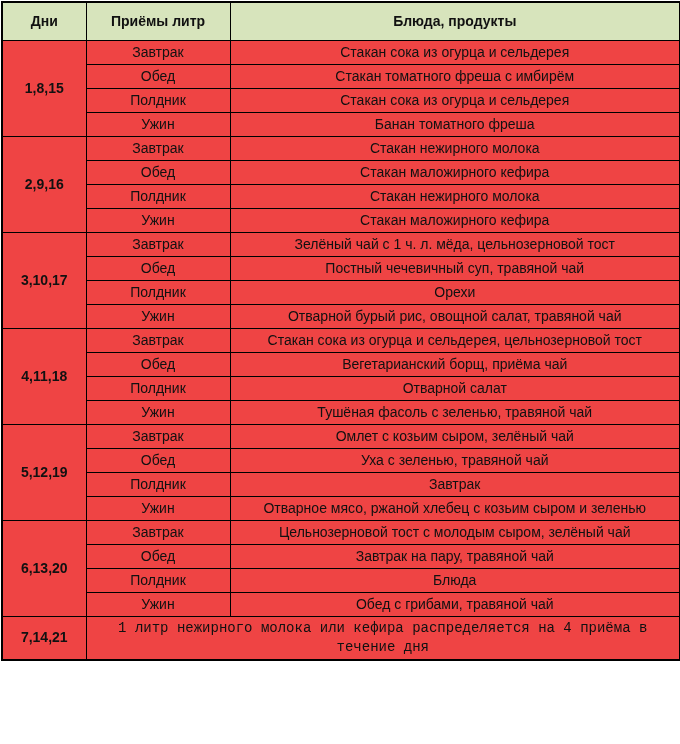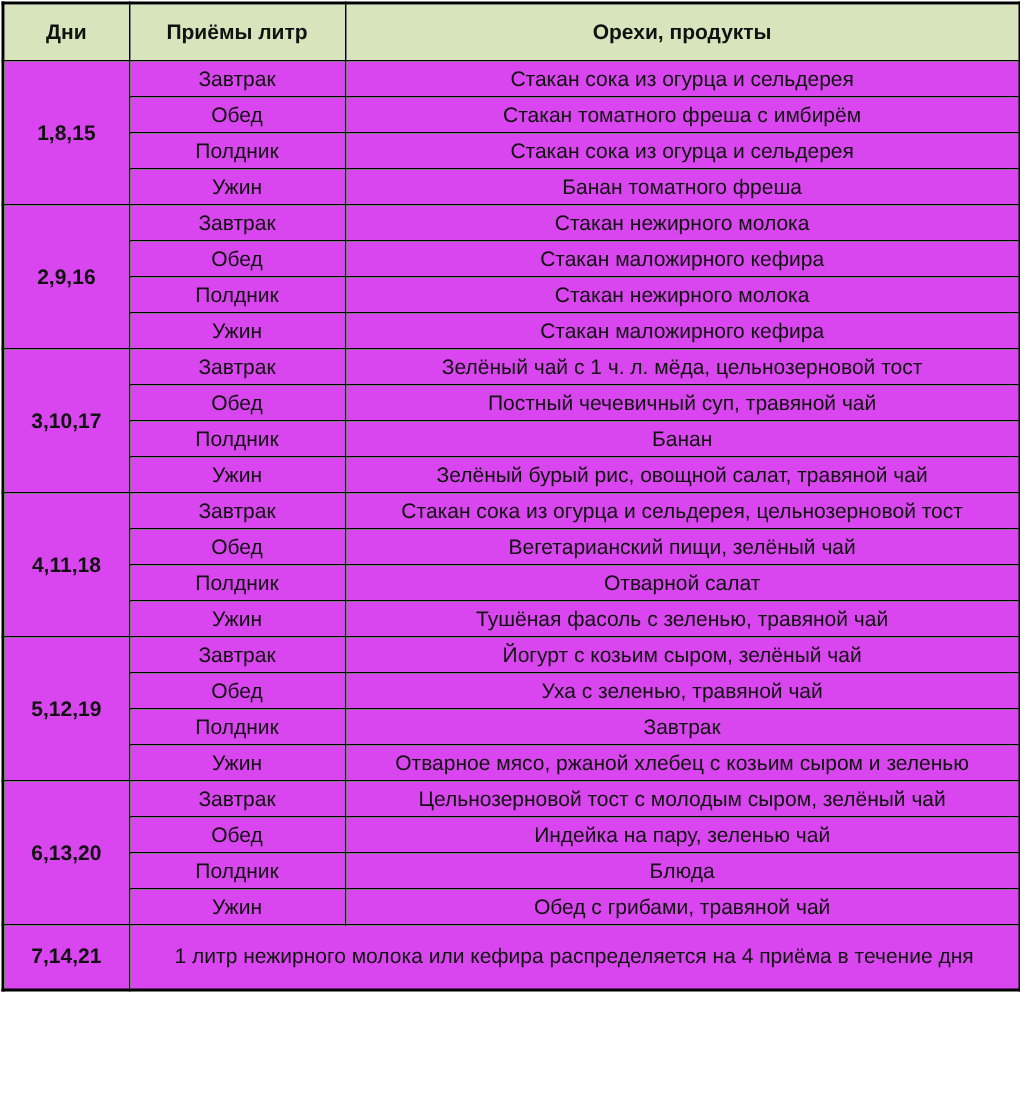--- a/index.html
+++ b/index.html
@@ -37,48 +37,49 @@
   }
   thead th {
     background: #d7e4bc;
     font-weight: bold;
     font-size: 15px;
     height: 38px;
     border-bottom: 2px solid #000000;
   }
   tbody td {
     height: 24px;
-    background: #d946ef;
+    background: #ef4444;
   }
   td.days-cell {
     font-size: 14px;
     font-weight: bold;
   }
   tr.footer-row td {
     height: 44px;
   }
   td.note-cell {
     padding: 2px 20px;
+    font-family: Liberation Mono, monospace;
   }
 </style>
 </head>
 <body>
 
 <div class="page">
   <table class="diet-table">
     <colgroup>
       <col style="width:84px">
       <col style="width:144px">
       <col style="width:450px">
     </colgroup>
     <thead>
       <tr>
         <th>Дни</th>
         <th>Приёмы литр</th>
-        <th>Орехи, продукты</th>
+        <th>Блюда, продукты</th>
       </tr>
     </thead>
     <tbody>
         <tr>
           <td class="days-cell" rowspan="4">1,8,15</td>
           <td>Завтрак</td>
           <td>Стакан сока из огурца и сельдерея</td>
         </tr>
         <tr>
           <td>Обед</td>
@@ -113,68 +114,68 @@
           <td class="days-cell" rowspan="4">3,10,17</td>
           <td>Завтрак</td>
           <td>Зелёный чай с 1 ч. л. мёда, цельнозерновой тост</td>
         </tr>
         <tr>
           <td>Обед</td>
           <td>Постный чечевичный суп, травяной чай</td>
         </tr>
         <tr>
           <td>Полдник</td>
-          <td>Банан</td>
+          <td>Орехи</td>
         </tr>
         <tr>
           <td>Ужин</td>
-          <td>Зелёный бурый рис, овощной салат, травяной чай</td>
+          <td>Отварной бурый рис, овощной салат, травяной чай</td>
         </tr>
         <tr>
           <td class="days-cell" rowspan="4">4,11,18</td>
           <td>Завтрак</td>
           <td>Стакан сока из огурца и сельдерея, цельнозерновой тост</td>
         </tr>
         <tr>
           <td>Обед</td>
-          <td>Вегетарианский пищи, зелёный чай</td>
+          <td>Вегетарианский борщ, приёма чай</td>
         </tr>
         <tr>
           <td>Полдник</td>
           <td>Отварной салат</td>
         </tr>
         <tr>
           <td>Ужин</td>
           <td>Тушёная фасоль с зеленью, травяной чай</td>
         </tr>
         <tr>
           <td class="days-cell" rowspan="4">5,12,19</td>
           <td>Завтрак</td>
-          <td>Йогурт с козьим сыром, зелёный чай</td>
+          <td>Омлет с козьим сыром, зелёный чай</td>
         </tr>
         <tr>
           <td>Обед</td>
           <td>Уха с зеленью, травяной чай</td>
         </tr>
         <tr>
           <td>Полдник</td>
           <td>Завтрак</td>
         </tr>
         <tr>
           <td>Ужин</td>
           <td>Отварное мясо, ржаной хлебец с козьим сыром и зеленью</td>
         </tr>
         <tr>
           <td class="days-cell" rowspan="4">6,13,20</td>
           <td>Завтрак</td>
           <td>Цельнозерновой тост с молодым сыром, зелёный чай</td>
         </tr>
         <tr>
           <td>Обед</td>
-          <td>Индейка на пару, зеленью чай</td>
+          <td>Завтрак на пару, травяной чай</td>
         </tr>
         <tr>
           <td>Полдник</td>
           <td>Блюда</td>
         </tr>
         <tr>
           <td>Ужин</td>
           <td>Обед с грибами, травяной чай</td>
         </tr>
         <tr class="footer-row">

